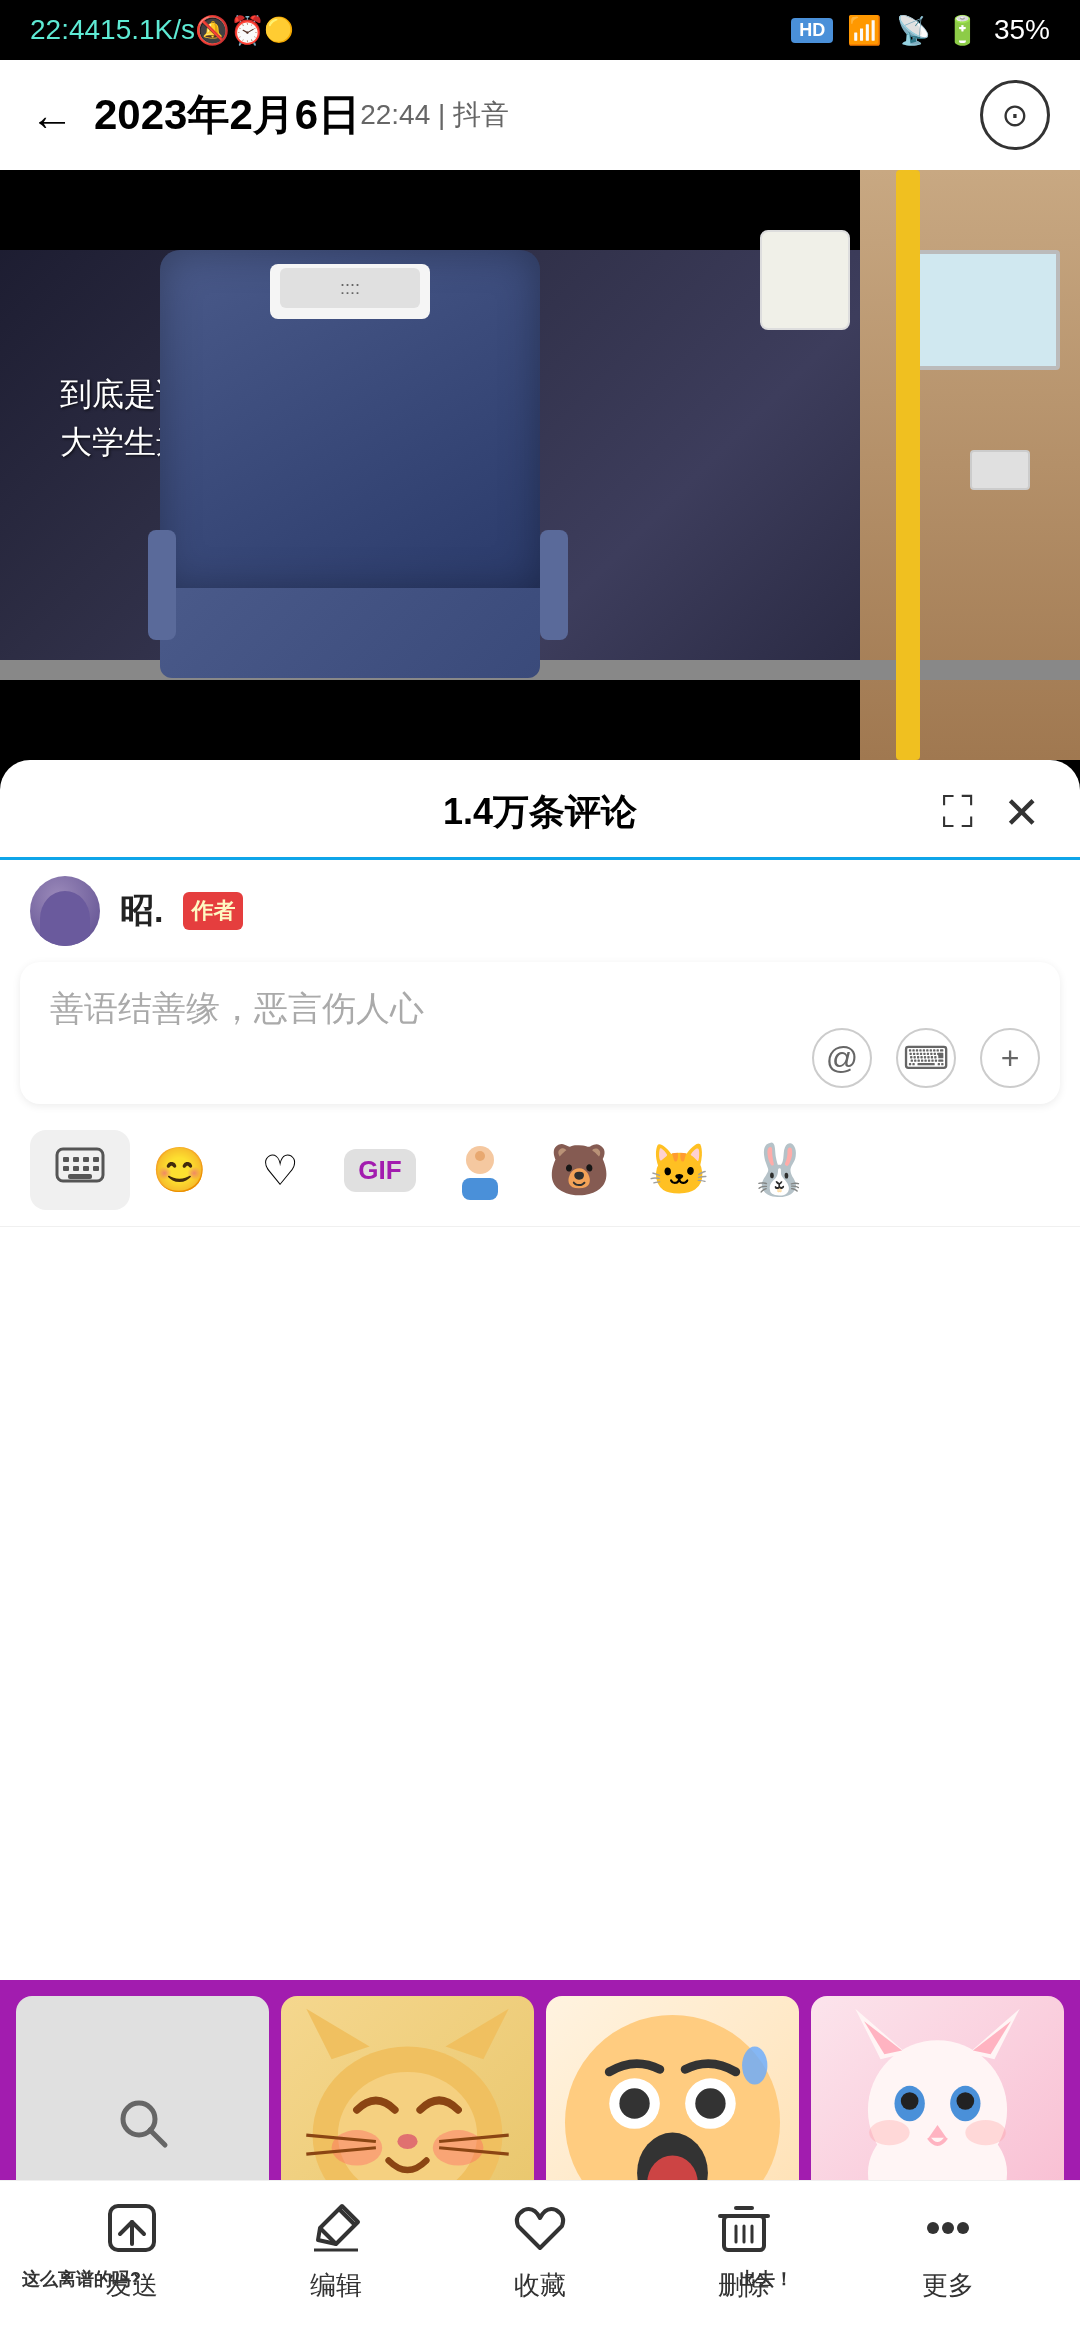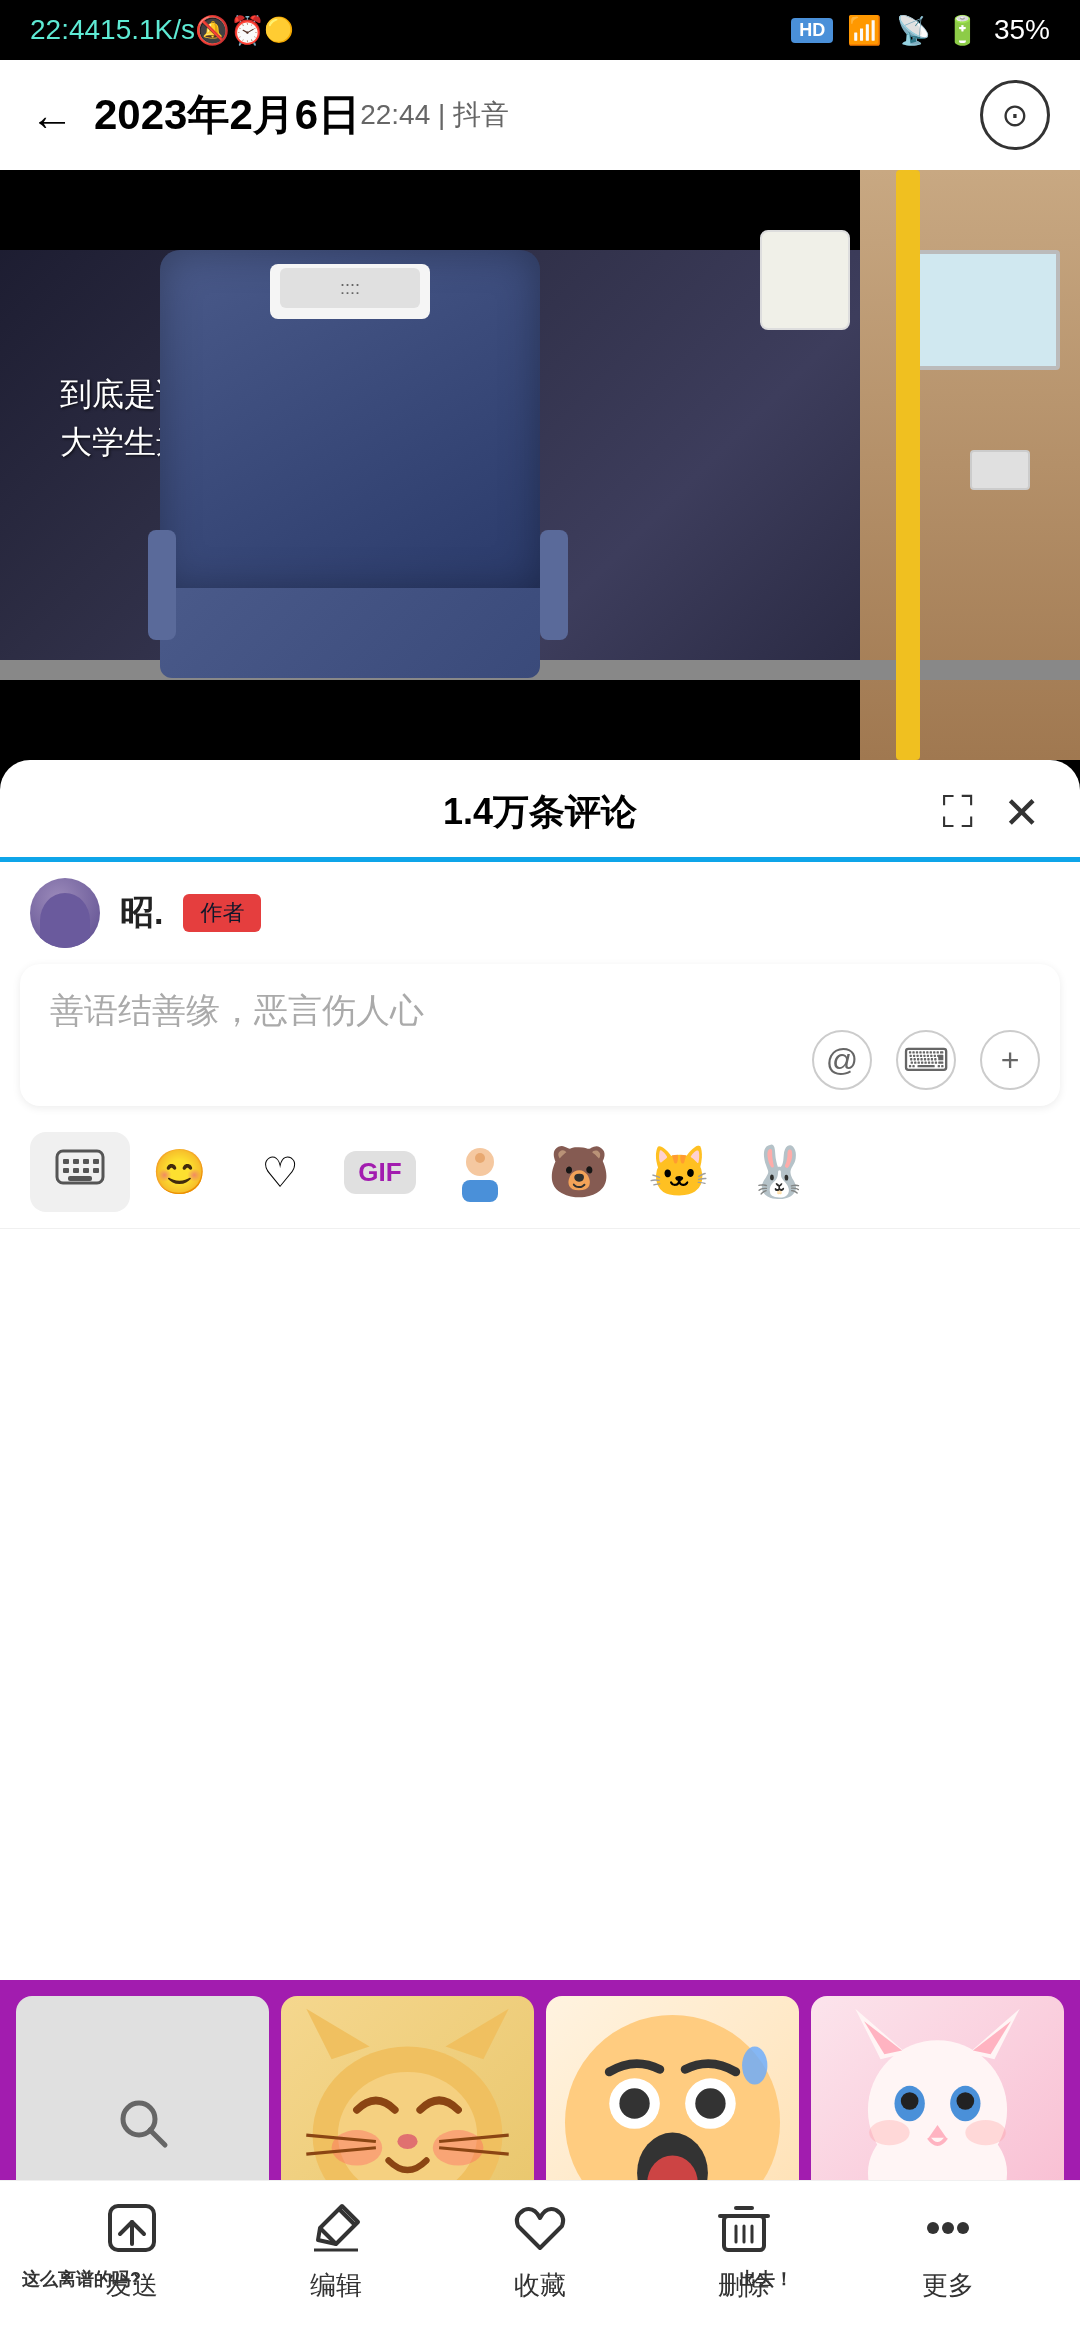--- a/index.html
+++ b/index.html
@@ -136,21 +136,21 @@
       background: #fff;
       border-radius: 30px 30px 0 0;
       z-index: 50;
     }
     .comments-header {
       display: flex;
       align-items: center;
       justify-content: center;
       padding: 28px 40px 20px;
       position: relative;
-      border-bottom: 5px solid #0ea5e9;
+      border-bottom: 3px solid #0ea5e9;
     }
     .comments-title {
       font-size: 36px;
       font-weight: 600;
       color: #000;
     }
     .comments-header-icons {
       position: absolute;
       right: 40px;
       display: flex;
@@ -171,25 +171,25 @@
       align-items: center;
       justify-content: center;
     }
     .avatar-inner {
       width: 100%;
       height: 100%;
       background: radial-gradient(circle at 40% 35%, #6a5acd 0%, #4a3a8d 100%);
     }
     .author-badge {
       background: #e53e3e;
-      color: #0f172a;
+      color: #fef9c3;
       font-size: 22px;
-      padding: 4px 17px;
+      padding: 4px 8px;
       border-radius: 6px;
-      font-weight: 400;
+      font-weight: 700;
     }
     .input-action-btn {
       width: 60px;
       height: 60px;
       border-radius: 50%;
       border: 2px solid #ccc;
       display: flex;
       align-items: center;
       justify-content: center;
       font-size: 30px;

